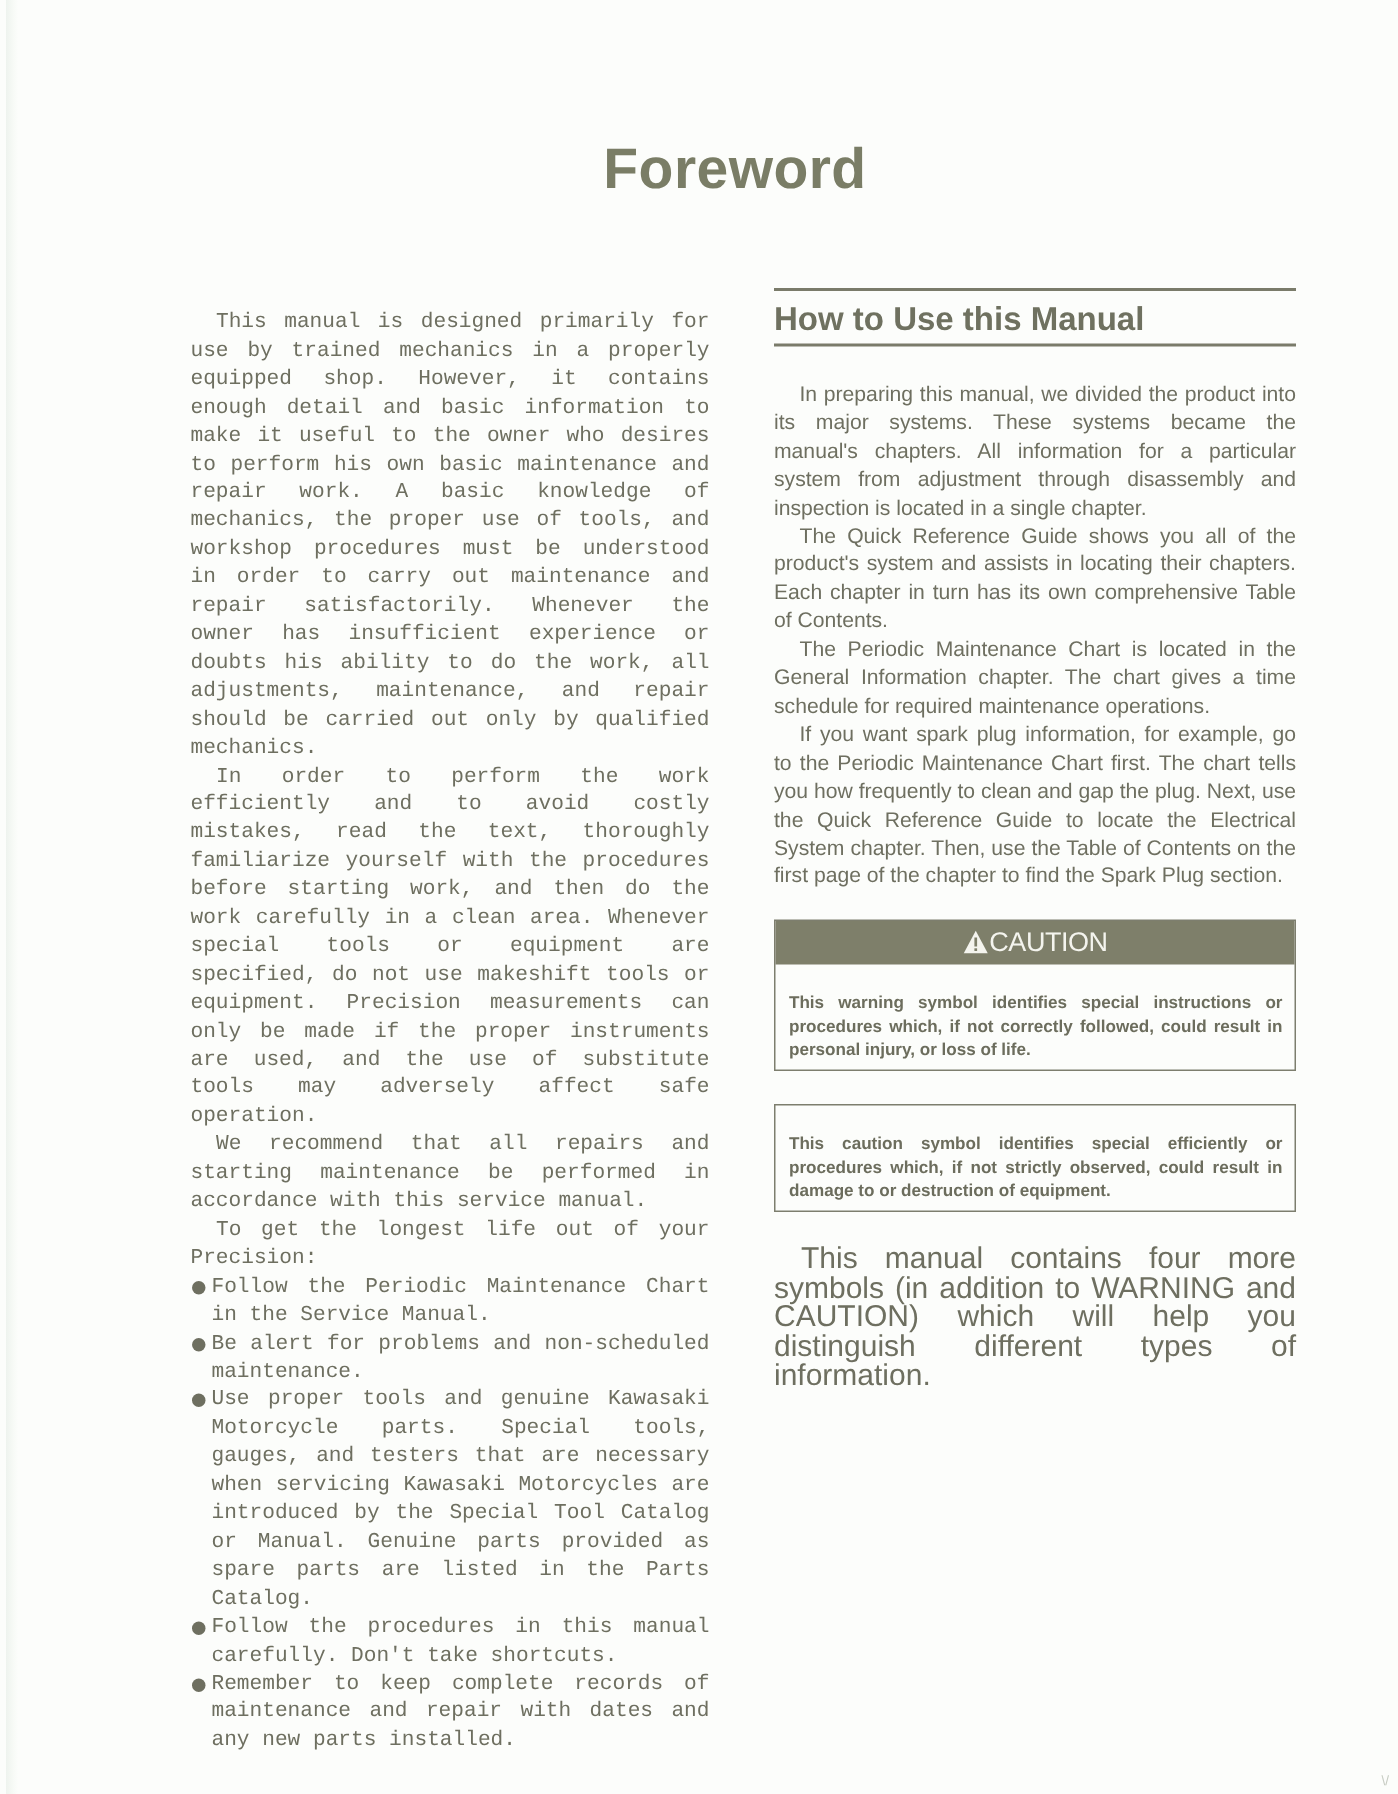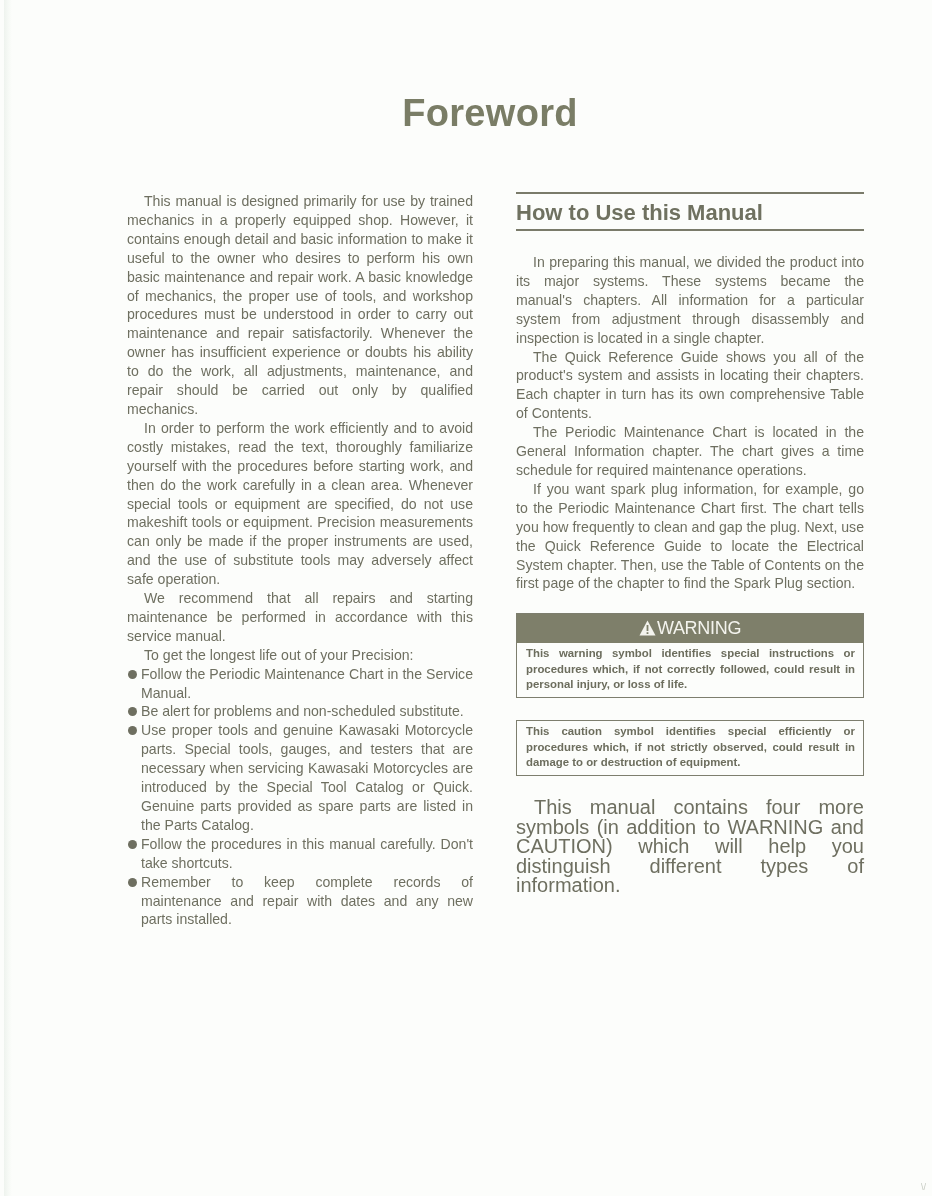--- a/index.html
+++ b/index.html
@@ -36,22 +36,23 @@
     }
     .col {
       position: absolute;
       font-size: 14.1px;
       line-height: 18.9px;
       text-align: justify;
       color: #6e6f60;
     }
     .col-left {
       left: 127px;
-      top: 192px;
+      top: 206px;
       width: 346px;
+      font-family: Liberation Mono, monospace;
     }
     .col-right {
       left: 516px;
       top: 192px;
       width: 348px;
     }
     .para {
       margin: 0;
       text-indent: 17px;
     }
@@ -116,20 +117,21 @@
       vertical-align: -2px;
       margin-right: 1px;
     }
     .notice-body {
       font-size: 11.4px;
       line-height: 15.3px;
       font-weight: bold;
       color: #6c6d5d;
       padding: 3px 8px 5px 9px;
       text-align: justify;
+      margin-top: 16px;
     }
     .closing {
       margin-top: 22px;
       text-indent: 18px;
       font-size: 20px;
       line-height: 19.5px;
       text-align: justify;
     }
     .corner-mark {
       position: absolute;
@@ -151,25 +153,25 @@
   <p class="para">In order to perform the work efficiently and to avoid costly mistakes, read the text, thoroughly familiarize yourself with the procedures before starting work, and then do the work carefully in a clean area. Whenever special tools or equipment are specified, do not use makeshift tools or equipment. Precision measurements can only be made if the proper instruments are used, and the use of substitute tools may adversely affect safe operation.</p>
   <p class="para">We recommend that all repairs and starting maintenance be performed in accordance with this service manual.</p>
   <p class="para">To get the longest life out of your Precision:</p>
   <ul class="bullets">
     <li>
       <span class="bullet-dot"></span>
       <span>Follow the Periodic Maintenance Chart in the Service Manual.</span>
     </li>
     <li>
       <span class="bullet-dot"></span>
-      <span>Be alert for problems and non-scheduled substitute.</span>
-    </li>
-    <li>
-      <span class="bullet-dot"></span>
-      <span>Use proper tools and genuine Kawasaki Motorcycle parts. Special tools, gauges, and testers that are necessary when servicing Kawasaki Motorcycles are introduced by the Special Tool Catalog or Quick. Genuine parts provided as spare parts are listed in the Parts Catalog.</span>
+      <span>Be alert for problems and non-scheduled maintenance.</span>
+    </li>
+    <li>
+      <span class="bullet-dot"></span>
+      <span>Use proper tools and genuine Kawasaki Motorcycle parts. Special tools, gauges, and testers that are necessary when servicing Kawasaki Motorcycles are introduced by the Special Tool Catalog or Manual. Genuine parts provided as spare parts are listed in the Parts Catalog.</span>
     </li>
     <li>
       <span class="bullet-dot"></span>
       <span>Follow the procedures in this manual carefully. Don't take shortcuts.</span>
     </li>
     <li>
       <span class="bullet-dot"></span>
       <span>Remember to keep complete records of maintenance and repair with dates and any new parts installed.</span>
     </li>
   </ul>
@@ -187,21 +189,21 @@
   <p class="para">If you want spark plug information, for example, go to the Periodic Maintenance Chart first. The chart tells you how frequently to clean and gap the plug. Next, use the Quick Reference Guide to locate the Electrical System chapter. Then, use the Table of Contents on the first page of the chapter to find the Spark Plug section.</p>
 
   <div class="notice notice-warning">
     <div class="notice-head-warning">
       <span class="warn-icon">
         <svg width="17" height="16" viewBox="0 0 17 16">
           <polygon points="8.5,0.5 16.5,15.5 0.5,15.5" fill="#f4f4ee"></polygon>
           <rect x="7.6" y="5" width="1.8" height="6" fill="#7e7f6a"></rect>
           <rect x="7.6" y="12.2" width="1.8" height="1.8" fill="#7e7f6a"></rect>
         </svg>
-      </span><span>WARNING</span>
+      </span><span>CAUTION</span>
     </div>
     <div class="notice-body">This warning symbol identifies special instructions or procedures which, if not correctly followed, could result in personal injury, or loss of life.</div>
   </div>
 
   <div class="notice notice-caution">
     <div class="notice-body">This caution symbol identifies special efficiently or procedures which, if not strictly observed, could result in damage to or destruction of equipment.</div>
   </div>
 
   <p class="closing">This manual contains four more symbols (in addition to WARNING and CAUTION) which will help you distinguish different types of information.</p>
 </div>

